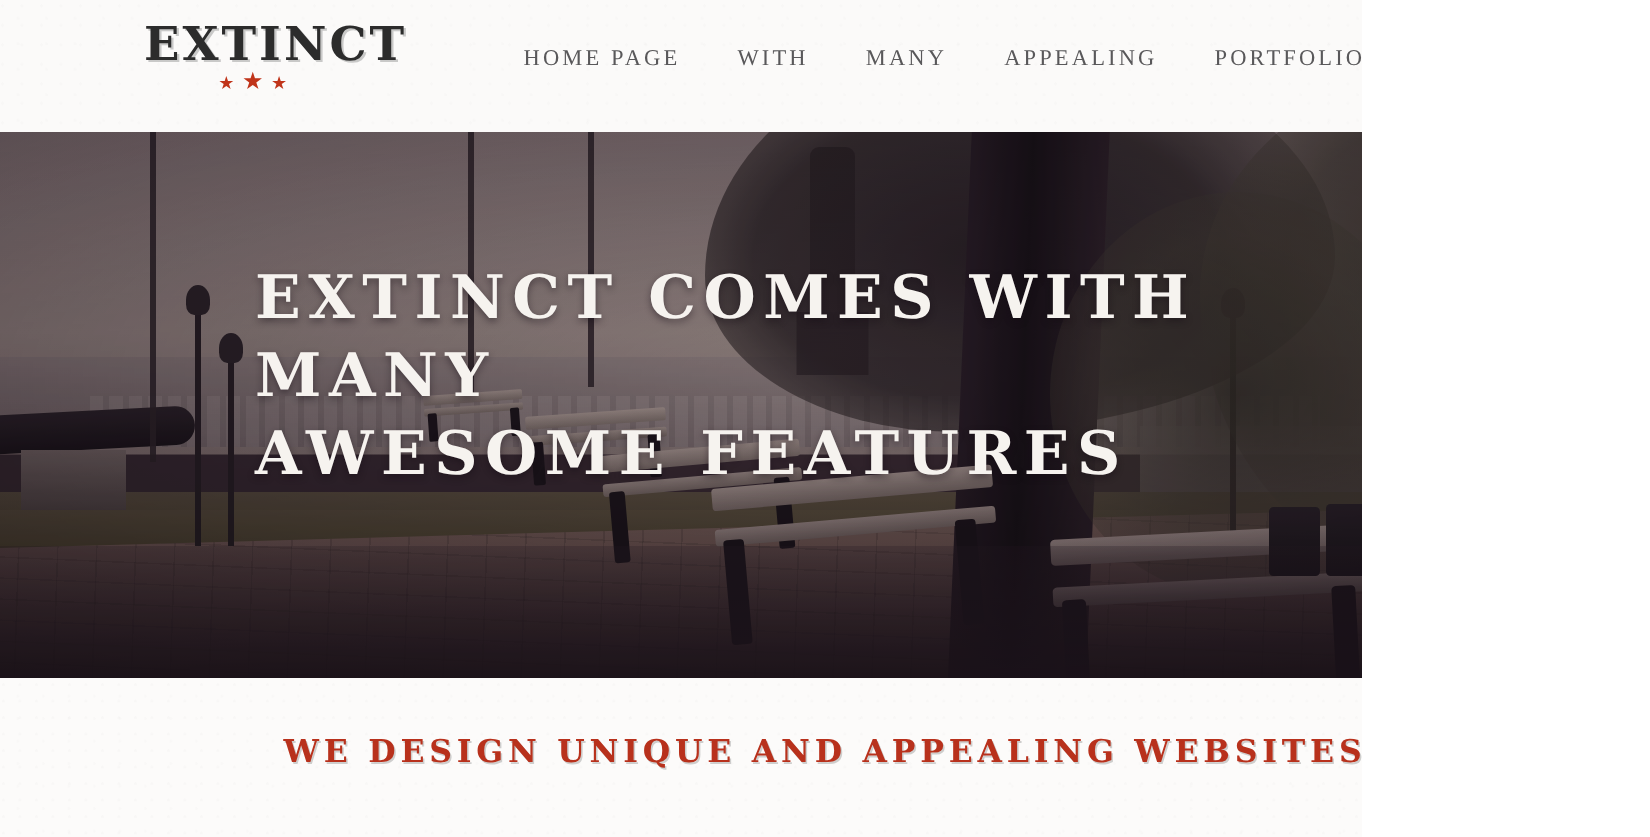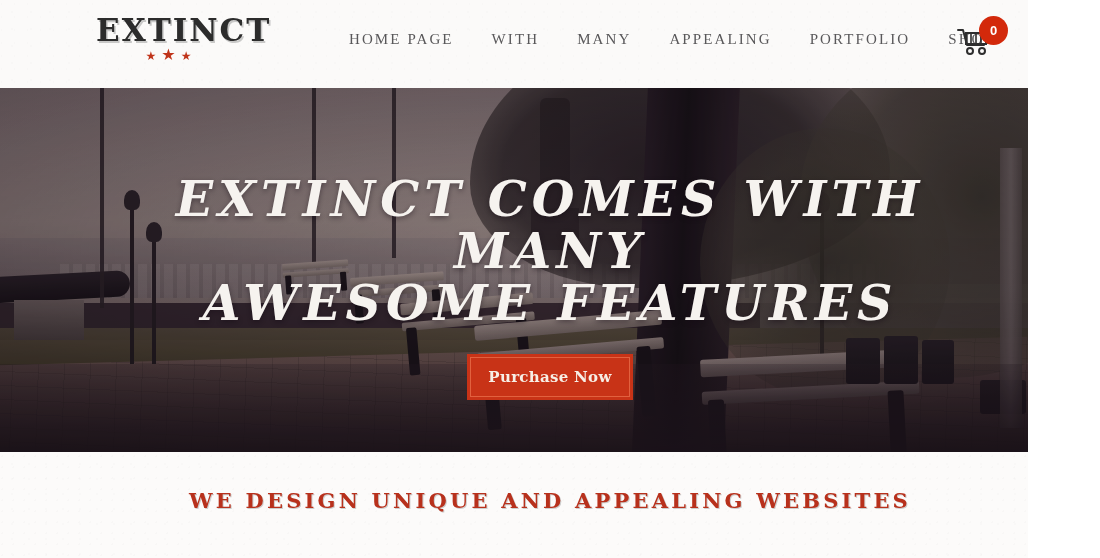--- a/index.html
+++ b/index.html
@@ -8,21 +8,21 @@
   html, body {
     width: 1100px;
     height: 558px;
     overflow: hidden;
     background: #ffffff;
     font-family: "Liberation Serif", serif;
   }
 
   .page {
     position: relative;
-    width: 1028px;
+    width: 908px;
     height: 558px;
     overflow: hidden;
   }
 
   
   .site-header {
     position: absolute;
     top: 0; left: 0;
     width: 1100px;
     height: 88px;
@@ -303,29 +303,27 @@
     position: absolute;
     inset: 0;
     display: flex;
     flex-direction: column;
     align-items: center;
     z-index: 3;
   }
   .hero-title {
     margin-top: 85px;
     width: 760px;
-    text-align: center;
     font-family: "DejaVu Serif", serif;
     font-weight: 700;
-    font-size: 49px;
+    font-size: 40px;
     line-height: 52px;
     letter-spacing: 5px;
     color: #f6f3ef;
     text-shadow: 0 2px 5px rgba(20,10,20,0.45);
-    font-style: italic;
   }
   .purchase-btn {
     margin-top: 27px;
     width: 162px;
     height: 42px;
     background: #c83317;
     border: none;
     outline: 2px solid #c83317;
     box-shadow: inset 0 0 0 1px #c83317, inset 0 0 0 2px #e2613f;
     color: #f7efe6;
@@ -468,21 +466,20 @@
       <div class="fg-dark"></div>
       <div class="hero-grade"></div>
       <div class="hero-grade2"></div>
     </div>
 
     <div class="hero-content">
       <h1 class="hero-title">
         <span>EXTINCT COMES WITH MANY</span><br>
         <span>AWESOME FEATURES</span>
       </h1>
-      <button class="purchase-btn">Purchase Now</button>
     </div>
 
   </section>
 
   <section class="features-section">
     <h2 class="section-heading">WE DESIGN UNIQUE AND APPEALING WEBSITES</h2>
   </section>
 
 </div>
 

